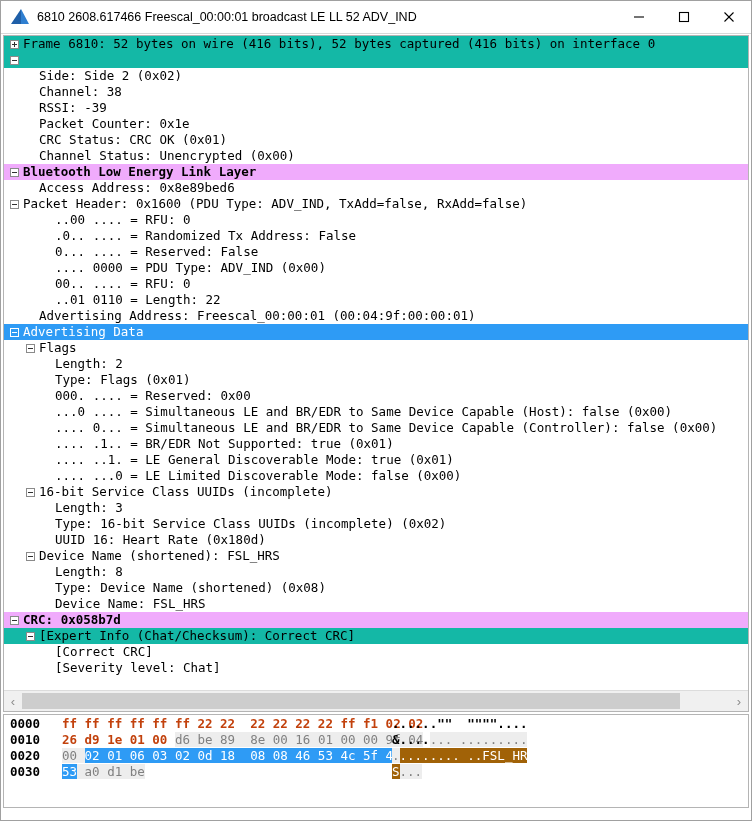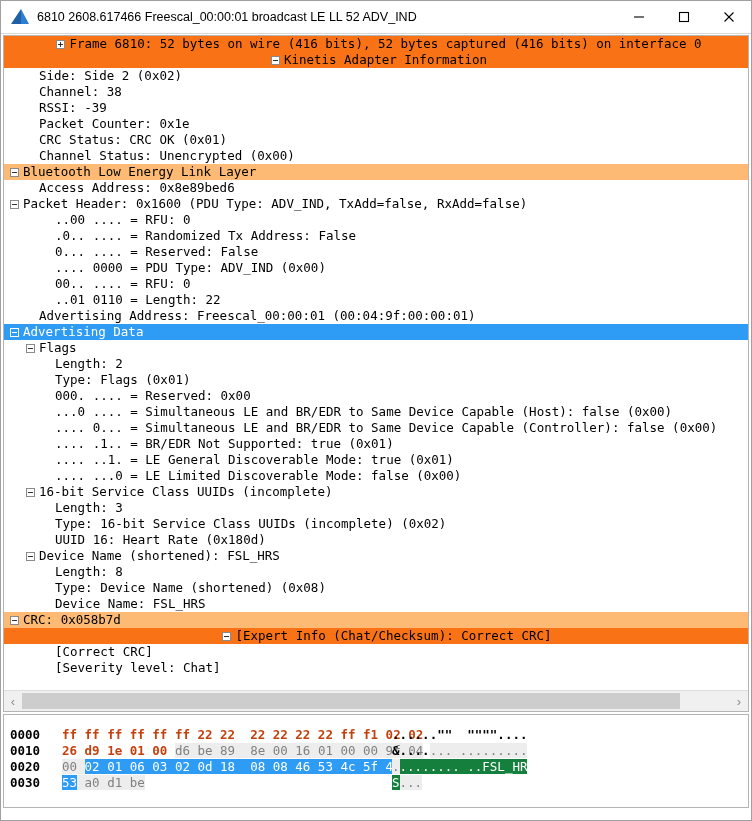--- a/index.html
+++ b/index.html
@@ -83,22 +83,22 @@
   .row {
     height: 16px;
     line-height: 16px;
     white-space: nowrap;
     font-size: 12.5px;
     color: #000000;
     display: flex;
     align-items: center;
     position: relative;
   }
-  .row.stripe { background: #f97316; justify-content: center; }
-  .row.sel-inactive { background: #fdba74; }
+  .row.stripe { background: #14b8a6; }
+  .row.sel-inactive { background: #f0abfc; font-weight: bold; }
   .row.sel-active   { background: #2e9bf5; color: #ffffff; }
 
   .exp {
     width: 9px;
     height: 9px;
     box-sizing: border-box;
     border: 1px solid #8a8a8a;
     background: #ffffff;
     position: relative;
     flex: none;
@@ -162,21 +162,21 @@
   }
 
   
   .hex-pane {
     flex: 1;
     box-sizing: border-box;
     margin: 2px 2px 12px 2px;
     border: 1px solid #b4b4b4;
     background: #ffffff;
     overflow: hidden;
-    padding-top: 12px;
+    padding-top: 1px;
   }
   .hex-row {
     height: 16px;
     line-height: 16px;
     font-size: 12.5px;
     white-space: pre;
     display: flex;
   }
   .hex-off {
     color: #000000;
@@ -189,21 +189,21 @@
     width: 330px;
     flex: none;
     white-space: pre;
   }
   .hex-ascii { white-space: pre; }
   .b-plain { color: #c2410c; font-weight: bold; }
   .b-rel   { color: #808080; background: #ededed; }
   .b-sel   { color: #ffffff; background: #2e9bf5; }
   .a-plain { color: #000000; font-weight: bold; }
   .a-rel   { color: #808080; background: #ededed; }
-  .a-sel   { color: #ffffff; background: #15803d; }
+  .a-sel   { color: #ffffff; background: #a16207; }
 </style>
 </head>
 <body>
 
 <div class="window">
 
   <div class="titlebar">
     <div class="app-icon">
       <svg width="22" height="20" viewBox="0 0 22 20">
         <path d="M2 17 L12 2 L12 17 Z" fill="#1f5fa8"></path>
@@ -234,21 +234,20 @@
   <div class="tree-pane">
     <div class="tree-scroll" id="tree-scroll">
         <div class="row stripe">
           <span style="width: 6px; flex: 0 0 auto;"></span>
           <span class="exp plus"></span>
           <span class="row-label">Frame 6810: 52 bytes on wire (416 bits), 52 bytes captured (416 bits) on interface 0</span>
         </div>
         <div class="row stripe">
           <span style="width: 6px; flex: 0 0 auto;"></span>
           <span class="exp"></span>
-          <span class="row-label">Kinetis Adapter Information</span>
         </div>
         <div class="row">
           <span style="width: 22px; flex: 0 0 auto;"></span>
           <span class="exp-spacer"></span>
           <span class="row-label">Side: Side 2 (0x02)</span>
         </div>
         <div class="row">
           <span style="width: 22px; flex: 0 0 auto;"></span>
           <span class="exp-spacer"></span>
           <span class="row-label">Channel: 38</span>

